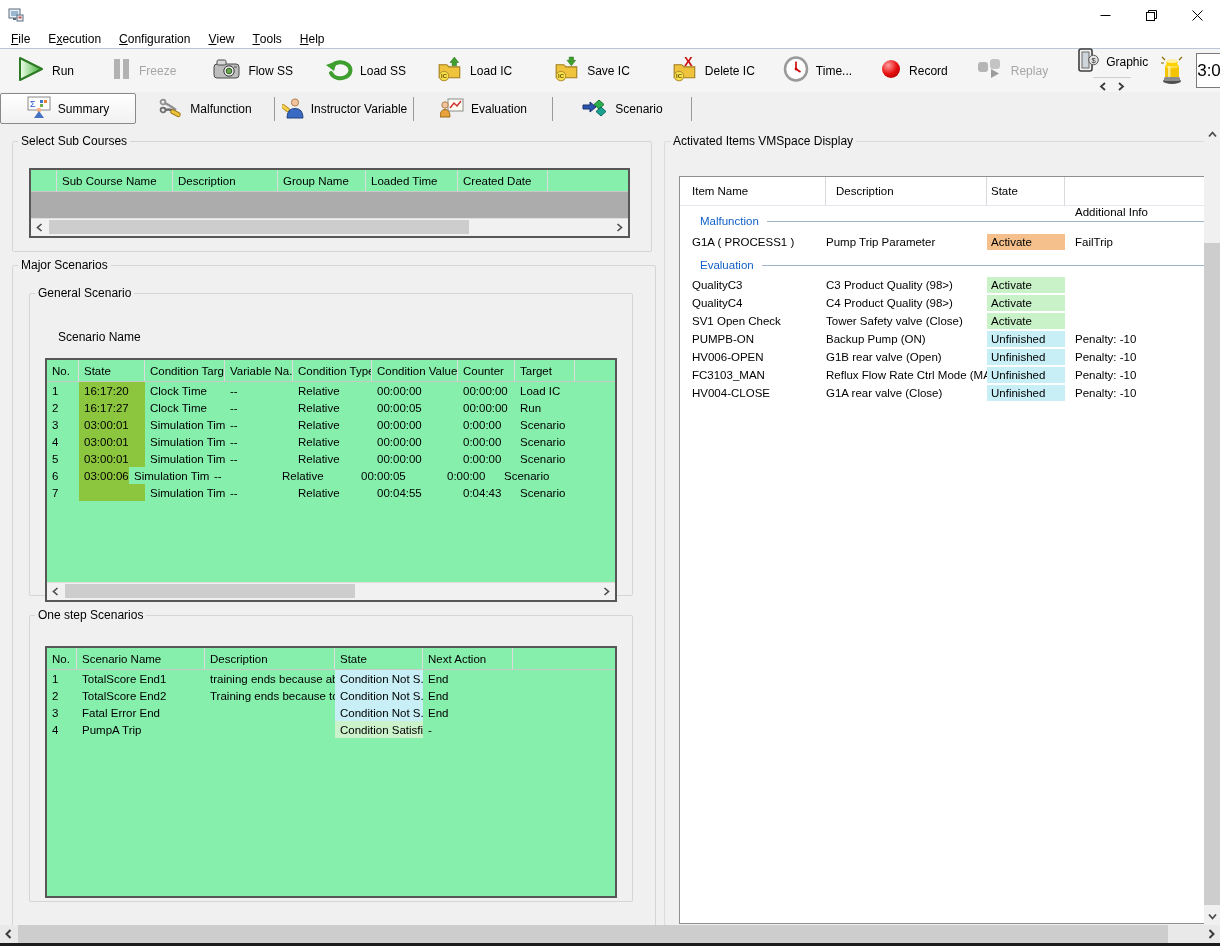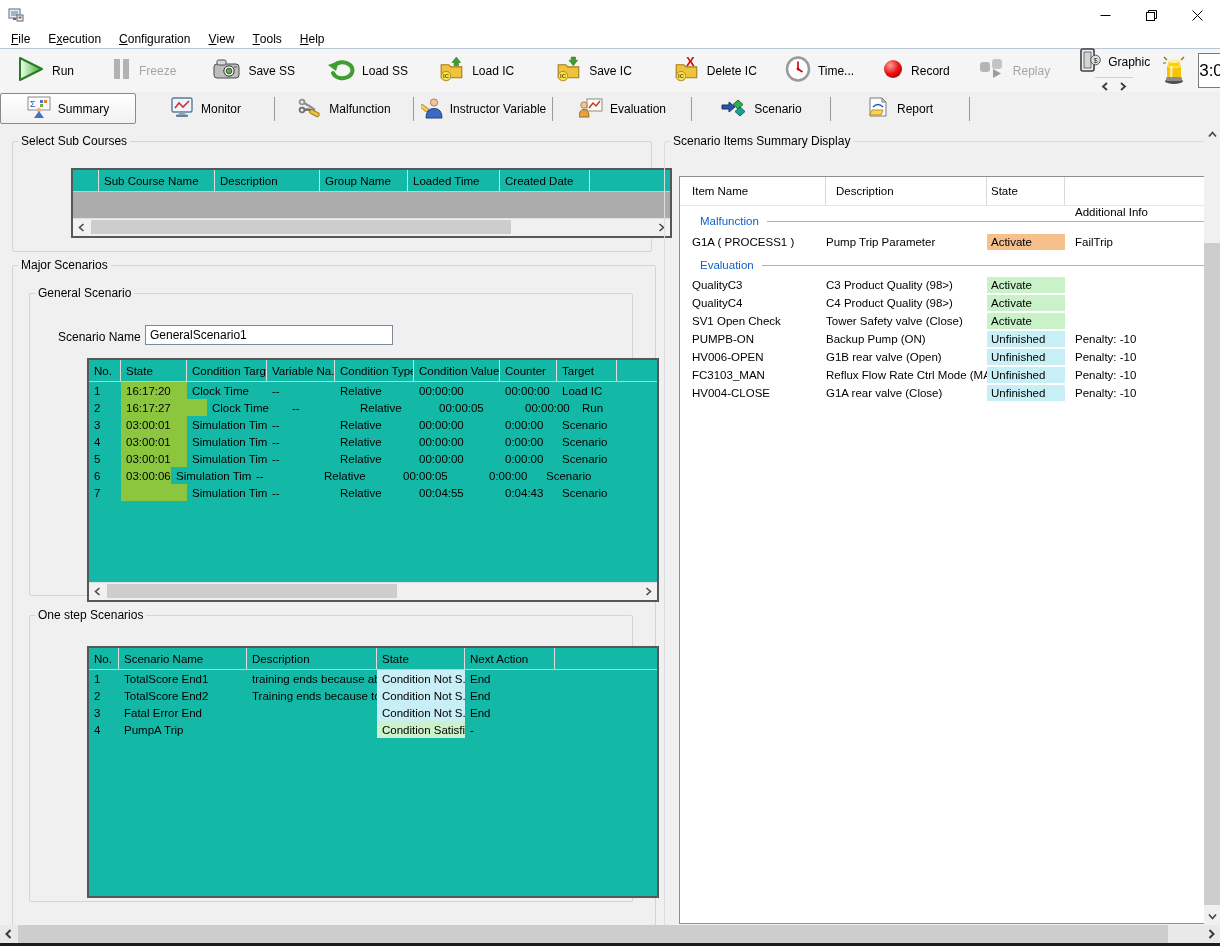--- a/index.html
+++ b/index.html
@@ -34,21 +34,21 @@
   .tab .sep{position:absolute;right:0;top:5px;bottom:5px;width:1px;background:#9a9a9a;}
   .tab.selected{width:136px;border:1px solid #8a8a8a;border-radius:2px;background:linear-gradient(#ffffff,#f1f1f1);margin:1px 0 2px 0;}
 
   
   .content{position:absolute;top:126px;left:0;width:1204px;height:799px;background:#f0f0f0;}
 
   fieldset{position:absolute;border:1px solid #d5d5d5;border-radius:2px;margin:0;padding:0;}
   legend{margin-left:5px;padding:0 3px;font-size:12px;}
 
   
-  .dtable{position:absolute;background:#14b8a6;border:2px solid #575757;box-sizing:border-box;overflow:hidden;margin-left:42px;}
+  .dtable{position:absolute;background:#86efac;border:2px solid #575757;box-sizing:border-box;overflow:hidden;}
   .dhead{display:flex;height:21px;border-bottom:1px solid #c9c9c9;font-size:11.5px;}
   .hcell{display:flex;align-items:center;padding:0 5px;border-right:1px solid #dcdcdc;box-sizing:border-box;white-space:nowrap;overflow:hidden;}
   .drow{display:flex;height:17px;font-size:11.5px;}
   .dcell{display:flex;align-items:center;padding:0 5px;box-sizing:border-box;white-space:nowrap;overflow:hidden;}
 
   
   .tscroll{position:absolute;left:0;right:0;bottom:0;height:17px;background:#f1f1f1;border-top:1px solid #dedede;}
   .sb-arrow{position:absolute;top:0;width:17px;height:16px;display:flex;align-items:center;justify-content:center;background:#f1f1f1;}
   .sb-thumb{position:absolute;top:1px;height:14px;background:#cdcdcd;}
 
@@ -173,21 +173,21 @@
     </div>
     <div class="tsep" style="margin-left:14px;"></div>
     <div class="tbtn">
       <span><svg width="28" height="22" viewBox="0 0 28 22">
             <rect x="1" y="6" width="25" height="14" rx="3" fill="#bdbdbd" stroke="#4a4a4a"></rect>
             <rect x="4" y="2" width="9" height="5" rx="1.5" fill="#d8d8d8" stroke="#4a4a4a"></rect>
             <circle cx="16" cy="13" r="5.2" fill="#ededed" stroke="#333"></circle>
             <circle cx="16" cy="13" r="2.8" fill="#6aa84f" stroke="#2e5d1f"></circle>
             <rect x="21" y="8" width="3" height="2" fill="#888"></rect>
           </svg></span>
-      <span>Save SS</span>
+      <span>Flow SS</span>
     </div>
     <div class="tbtn" style="margin-left:14px;">
       <span><svg width="28" height="24" viewBox="0 0 28 24">
             <path d="M7 9 A 10 8 0 1 1 6 16" fill="none" stroke="#3e9e2e" stroke-width="4" stroke-linecap="round"></path>
             <polygon points="1,8 12,4 9,14" fill="#3e9e2e"></polygon>
           </svg></span>
       <span>Load SS</span>
     </div>
     <div class="tsep" style="margin-left:8px;"></div>
     <div class="tbtn">
@@ -292,30 +292,20 @@
             <text x="3" y="11" font-size="9" fill="#2255cc">Σ</text>
             <rect x="13" y="4" width="3" height="3" fill="#4472c4"></rect>
             <rect x="17" y="4" width="3" height="3" fill="#ed7d31"></rect>
             <rect x="13" y="8" width="3" height="3" fill="#70ad47"></rect>
             <circle cx="12" cy="14" r="2.2" fill="#f4b183"></circle>
             <polygon points="7,22 12,15 17,22" fill="#4472c4"></polygon>
           </svg></span>
       <span>Summary</span>
     </div>
     <div class="tab">
-      <span><svg width="24" height="22" viewBox="0 0 24 22">
-            <rect x="2" y="1" width="20" height="14" rx="1.5" fill="#eef4fa" stroke="#5b7a9a" stroke-width="1.4"></rect>
-            <polyline points="5,11 9,6 13,10 19,4" fill="none" stroke="#d03030" stroke-width="1.6"></polyline>
-            <rect x="9" y="15" width="6" height="2.5" fill="#8aa0b4"></rect>
-            <rect x="6" y="17.5" width="12" height="2.5" rx="1" fill="#69829a"></rect>
-          </svg></span>
-      <span>Monitor</span>
-        <span class="sep"></span>
-    </div>
-    <div class="tab">
       <span><svg width="24" height="20" viewBox="0 0 24 20">
             <circle cx="4" cy="4" r="2.4" fill="none" stroke="#8f8f8f" stroke-width="1.8"></circle>
             <path d="M6 5 Q12 8 17 12" stroke="#8f8f8f" stroke-width="2.4" fill="none"></path>
             <circle cx="4" cy="12" r="2.4" fill="none" stroke="#6f6f6f" stroke-width="1.8"></circle>
             <path d="M6 12 Q12 10 17 15" stroke="#6f6f6f" stroke-width="2.4" fill="none"></path>
             <rect x="13" y="11" width="10" height="4" rx="1.5" transform="rotate(28 13 11)" fill="#f0c33c" stroke="#a07d1c"></rect>
           </svg></span>
       <span>Malfunction</span>
         <span class="sep"></span>
     </div>
@@ -338,30 +328,20 @@
       <span>Evaluation</span>
         <span class="sep"></span>
     </div>
     <div class="tab">
       <span><svg width="26" height="20" viewBox="0 0 26 20">
             <polygon points="1,7 8,7 8,4 14,9 8,14 8,11 1,11" fill="#2a52b0" stroke="#1a3268"></polygon>
             <polygon points="17,2 22,6.5 17,11 12,6.5" fill="#2ab04a" stroke="#187030"></polygon>
             <polygon points="19,9 24,13.5 19,18 14,13.5" fill="#18a090" stroke="#0a6a5a"></polygon>
           </svg></span>
       <span>Scenario</span>
-        <span class="sep"></span>
-    </div>
-    <div class="tab">
-      <span><svg width="22" height="22" viewBox="0 0 22 22">
-            <path d="M2 1 L14 1 L18 5 L18 19 L2 19 Z" fill="#fdfdfd" stroke="#7a7a7a"></path>
-            <path d="M14 1 L14 5 L18 5 Z" fill="#d9d9d9" stroke="#7a7a7a"></path>
-            <path d="M5 10 Q10 5 15 10" stroke="#2a52b0" fill="none" stroke-width="1.4"></path>
-            <polygon points="4,13 15,13 13,18 2,18" fill="#ffd24d" stroke="#b8962e"></polygon>
-          </svg></span>
-      <span>Report</span>
         <span class="sep"></span>
     </div>
   </div>
 
   <div class="content">
 
     <fieldset style="left:12px;top:8px;width:638px;height:116px;">
       <legend>Select Sub Courses</legend>
       <div class="dtable" style="left:16px;top:20px;width:601px;height:70px;">
         <div class="dhead">
@@ -389,21 +369,20 @@
         </div>
       </div>
     </fieldset>
 
     <fieldset style="left:12px;top:132px;width:642px;height:670px;">
       <legend>Major Scenarios</legend>
 
       <fieldset style="left:16px;top:14px;width:602px;height:308px;">
         <legend>General Scenario</legend>
         <span class="scn-label">Scenario Name</span>
-        <input class="scn-input" value="GeneralScenario1" style="">
 
         <div class="dtable" style="left:15px;top:58px;width:572px;height:244px;">
           <div class="dhead">
             <div class="hcell" style="width:32px;">No.</div>
             <div class="hcell" style="width:66px;">State</div>
             <div class="hcell" style="width:80px;">Condition Target</div>
             <div class="hcell" style="width:68px;">Variable Na...</div>
             <div class="hcell" style="width:79px;">Condition Type</div>
             <div class="hcell" style="width:86px;">Condition Value</div>
             <div class="hcell" style="width:57px;">Counter</div>
@@ -415,21 +394,21 @@
             <div class="dcell" style="width: 66px; background-color: rgb(140, 198, 62);">16:17:20</div>
             <div class="dcell" style="width:80px;">Clock Time</div>
             <div class="dcell" style="width:68px;">--</div>
             <div class="dcell" style="width:79px;">Relative</div>
             <div class="dcell" style="width:86px;">00:00:00</div>
             <div class="dcell" style="width:57px;">00:00:00</div>
             <div class="dcell" style="width:60px;">Load IC</div>
           </div>
           <div class="drow">
             <div class="dcell" style="width:32px;">2</div>
-            <div class="dcell" style="width: 86px; background-color: rgb(140, 198, 62);">16:17:27</div>
+            <div class="dcell" style="width: 66px; background-color: rgb(140, 198, 62);">16:17:27</div>
             <div class="dcell" style="width:80px;">Clock Time</div>
             <div class="dcell" style="width:68px;">--</div>
             <div class="dcell" style="width:79px;">Relative</div>
             <div class="dcell" style="width:86px;">00:00:05</div>
             <div class="dcell" style="width:57px;">00:00:00</div>
             <div class="dcell" style="width:60px;">Run</div>
           </div>
           <div class="drow">
             <div class="dcell" style="width:32px;">3</div>
             <div class="dcell" style="width: 66px; background-color: rgb(140, 198, 62);">03:00:01</div>
@@ -533,21 +512,21 @@
             <div class="dcell" style="width:128px;">PumpA Trip</div>
             <div class="dcell" style="width:130px;"></div>
             <div class="dcell" style="width: 88px; background-color: rgb(203, 242, 203);">Condition Satisfi...</div>
             <div class="dcell" style="width:90px;">-</div>
           </div>
         </div>
       </fieldset>
     </fieldset>
 
     <fieldset style="left:664px;top:8px;width:540px;height:790px;border-color:#dcdcdc;">
-      <legend>Scenario Items Summary Display</legend>
+      <legend>Activated Items VMSpace Display</legend>
       <div class="ai-box">
         <div class="ai-header">
           <div class="ai-hcell" style="width:146px;">Item Name</div>
           <div class="ai-hcell" style="width:161px;padding-left:10px;">Description</div>
           <div class="ai-hcell" style="width:78px;padding-left:4px;">State</div>
           <div class="ai-hcell" style="flex:1;border-right:none;padding-left:10px;margin-top:35px;">Additional Info</div>
         </div>
 
         <div class="ai-section" style="margin-top:6px;">
           <span class="ai-section-label">Malfunction</span>

